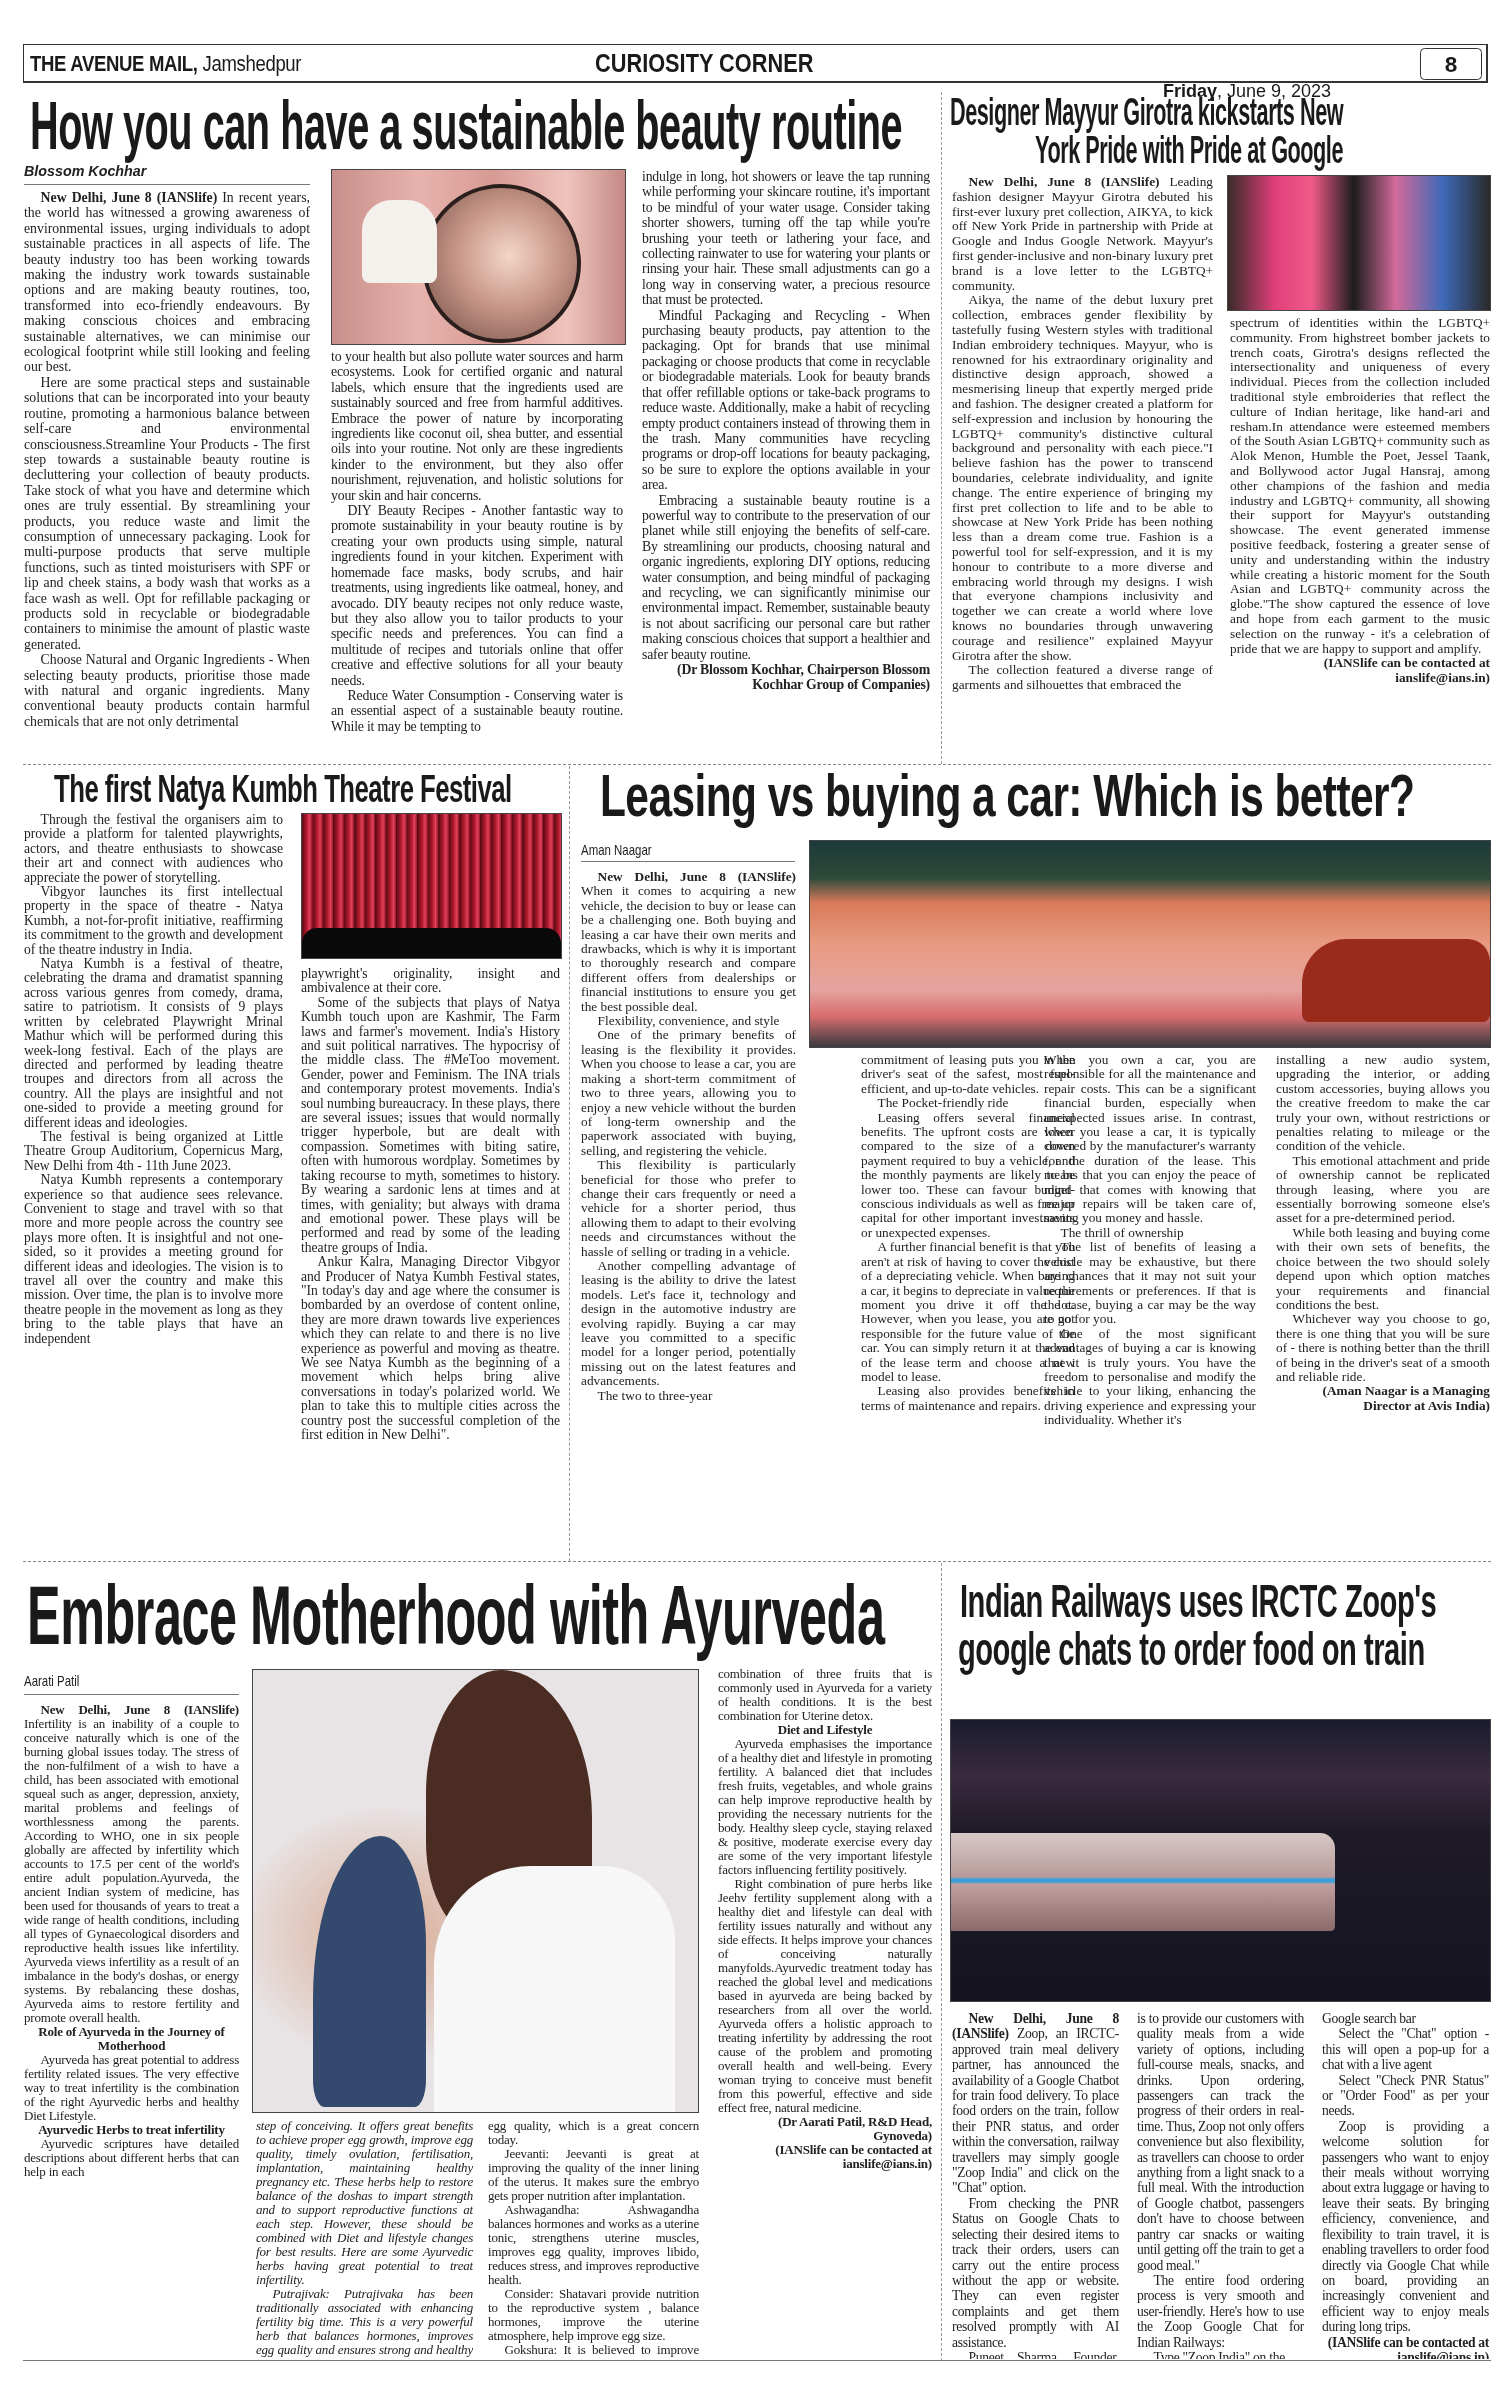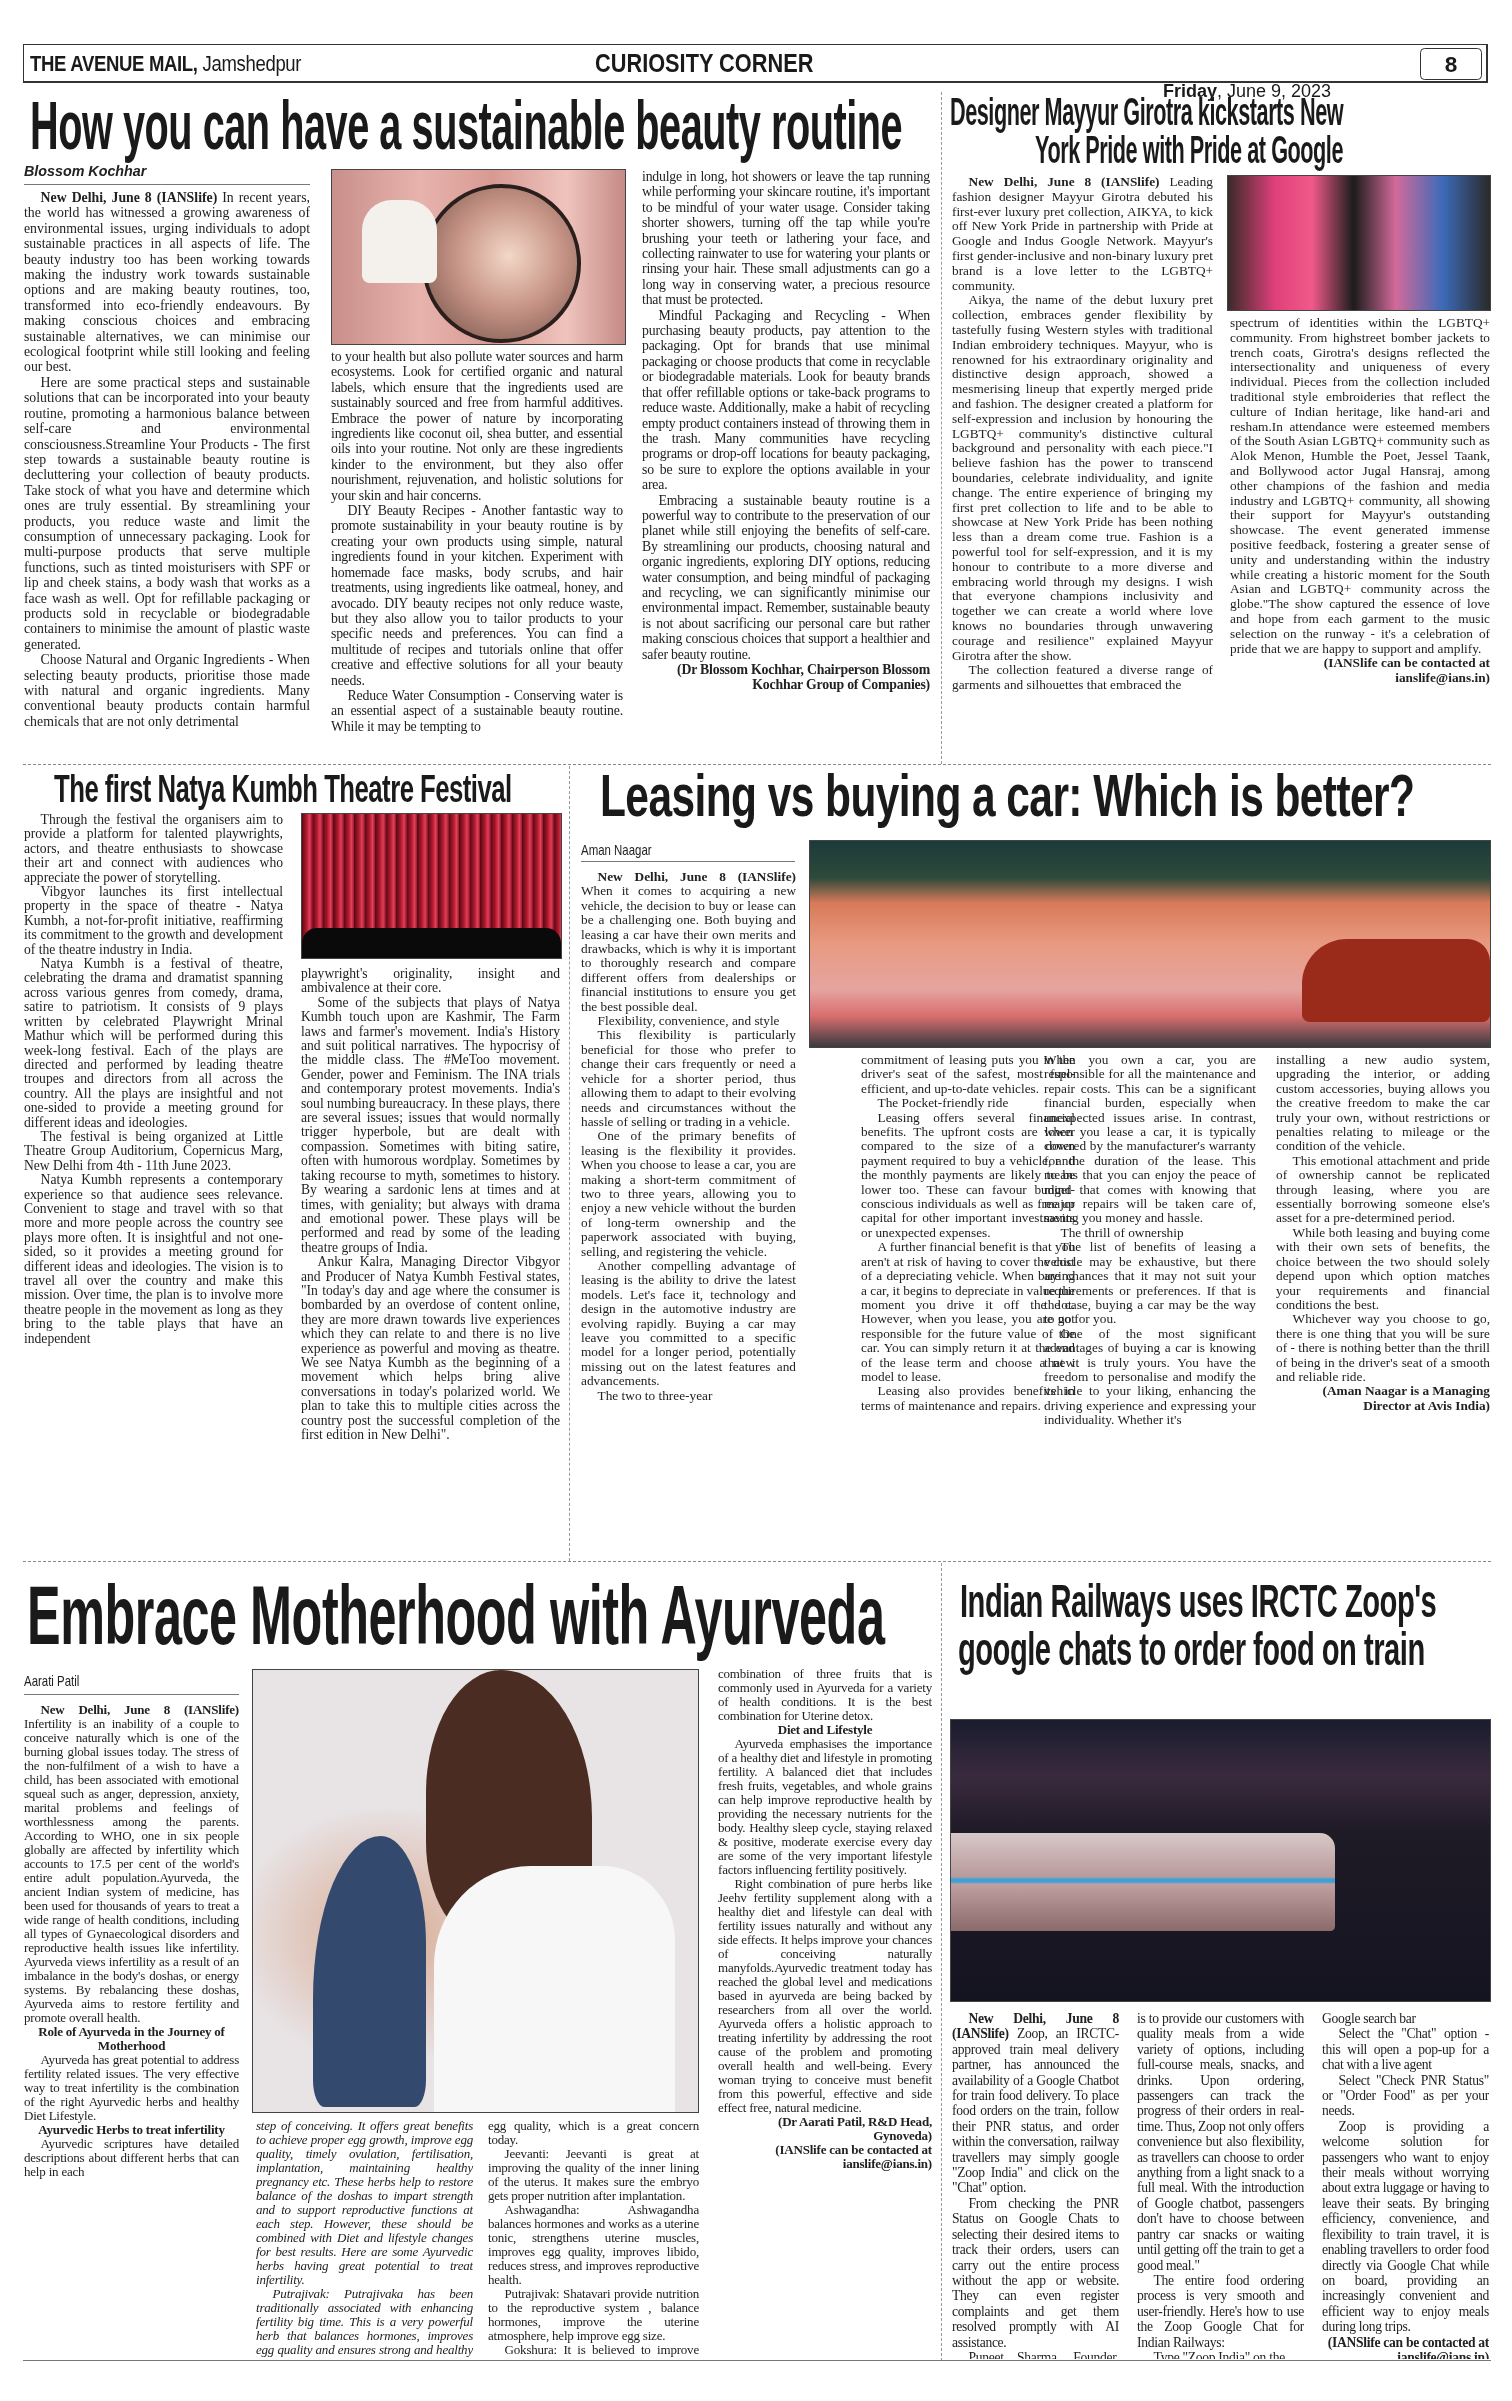--- a/index.html
+++ b/index.html
@@ -98,22 +98,22 @@
   </div>
 
 <div class="abs vdash" style="left:569px; top:766px; height:795px;"></div>
 
 <div class="abs headline" style="left:600px; top:764px; font-size:59px; line-height:65px; transform:scaleX(0.72);">Leasing vs buying a car: Which is better?</div>
 <div class="abs byline-narrow" style="left:581px; top:842px;">Aman Naagar</div>
 <div class="abs rule" style="left:581px; top:861px; width:214px;"></div>
 <div class="abs col" style="left:581px; top:870px; width:215px; height:678px; font-size:13.3px; line-height:14.4px;">
     <p><span class="lead">New Delhi, June 8 (IANSlife)</span><span> When it comes to acquiring a new vehicle, the decision to buy or lease can be a challenging one. Both buying and leasing a car have their own merits and drawbacks, which is why it is important to thoroughly research and compare different offers from dealerships or financial institutions to ensure you get the best possible deal.</span></p>
     <p><span>Flexibility, convenience, and style</span></p>
+    <p><span>One of the primary benefits of leasing is the flexibility it provides. When you choose to lease a car, you are making a short-term commitment of two to three years, allowing you to enjoy a new vehicle without the burden of long-term ownership and the paperwork associated with buying, selling, and registering the vehicle.</span></p>
     <p><span>This flexibility is particularly beneficial for those who prefer to change their cars frequently or need a vehicle for a shorter period, thus allowing them to adapt to their evolving needs and circumstances without the hassle of selling or trading in a vehicle.</span></p>
-    <p><span>One of the primary benefits of leasing is the flexibility it provides. When you choose to lease a car, you are making a short-term commitment of two to three years, allowing you to enjoy a new vehicle without the burden of long-term ownership and the paperwork associated with buying, selling, and registering the vehicle.</span></p>
     <p><span>Another compelling advantage of leasing is the ability to drive the latest models. Let's face it, technology and design in the automotive industry are evolving rapidly. Buying a car may leave you committed to a specific model for a longer period, potentially missing out on the latest features and advancements.</span></p>
     <p><span>The two to three-year</span></p>
   </div>
 <div class="abs photo" style="left:809px; top:840px; width:682px; height:208px; background: linear-gradient(180deg,#1c3a3a 0%,#2e4a3a 18%,#d87a5a 30%,#e89a80 50%,#e5a4a0 72%,#d86e6e 85%,#3a3a40 100%);">
   <div style="position:absolute; right:0; top:98px; width:188px; height:83px; background:#9a2a1a; border-radius:45px 22.6px 7.5px 7.5px;"></div>
 </div>
 <div class="abs col" style="left:813px; top:1053px; width:214px; height:497px; font-size:13.3px; line-height:14.4px;margin-left:48px;">
     <p class="noindent"><span>commitment of leasing puts you in the driver's seat of the safest, most fuel-efficient, and up-to-date vehicles.</span></p>
     <p><span>The Pocket-friendly ride</span></p>
     <p><span>Leasing offers several financial benefits. The upfront costs are lower compared to the size of a down payment required to buy a vehicle, and the monthly payments are likely to be lower too. These can favour budget-conscious individuals as well as free up capital for other important investments or unexpected expenses.</span></p>
@@ -152,21 +152,21 @@
   <div style="position:absolute; left:60px; top:166px; width:113px; height:271px; background:#33496e; border-radius:60% 40% 10% 10%;"></div>
 </div>
 <div class="abs col" style="left:256px; top:2119px; width:217px; height:239px; font-size:13px; line-height:14px; letter-spacing:-0.2px;font-style:italic;">
     <p class="noindent"><span>step of conceiving. It offers great benefits to achieve proper egg growth, improve egg quality, timely ovulation, fertilisation, implantation, maintaining healthy pregnancy etc. These herbs help to restore balance of the doshas to impart strength and to support reproductive functions at each step. However, these should be combined with Diet and lifestyle changes for best results. Here are some Ayurvedic herbs having great potential to treat infertility.</span></p>
     <p><span>Putrajivak: Putrajivaka has been traditionally associated with enhancing fertility big time. This is a very powerful herb that balances hormones, improves egg quality and ensures strong and healthy implantation</span></p>
   </div>
 <div class="abs col" style="left:488px; top:2119px; width:211px; height:239px; font-size:13px; line-height:14px; letter-spacing:-0.2px;">
     <p class="noindent"><span>egg quality, which is a great concern today.</span></p>
     <p><span>Jeevanti: Jeevanti is great at improving the quality of the inner lining of the uterus. It makes sure the embryo gets proper nutrition after implantation.</span></p>
     <p><span>Ashwagandha: Ashwagandha balances hormones and works as a uterine tonic, strengthens uterine muscles, improves egg quality, improves libido, reduces stress, and improves reproductive health.</span></p>
-    <p><span>Putrajivak: Shatavari provide nutrition to the reproductive system , balance hormones, improve the uterine atmosphere, help improve egg size.</span></p>
+    <p><span>Consider: Shatavari provide nutrition to the reproductive system , balance hormones, improve the uterine atmosphere, help improve egg size.</span></p>
     <p><span>Gokshura: It is believed to improve sperm count and quality, and to increase testosterone levels in men. In females, it maintains healthy vaginal PH, and relieves inflammation to facilitate natural conception.</span></p>
   </div>
 <div class="abs col" style="left:718px; top:1667px; width:214px; height:691px; font-size:13px; line-height:14px; letter-spacing:-0.2px;">
     <p class="noindent"><span>combination of three fruits that is commonly used in Ayurveda for a variety of health conditions. It is the best combination for Uterine detox.</span></p>
     <p class="sub"><span>Diet and Lifestyle</span></p>
     <p><span>Ayurveda emphasises the importance of a healthy diet and lifestyle in promoting fertility. A balanced diet that includes fresh fruits, vegetables, and whole grains can help improve reproductive health by providing the necessary nutrients for the body. Healthy sleep cycle, staying relaxed &amp; positive, moderate exercise every day are some of the very important lifestyle factors influencing fertility positively.</span></p>
     <p><span>Right combination of pure herbs like Jeehv fertility supplement along with a healthy diet and lifestyle can deal with fertility issues naturally and without any side effects. It helps improve your chances of conceiving naturally manyfolds.Ayurvedic treatment today has reached the global level and medications based in ayurveda are being backed by researchers from all over the world. Ayurveda offers a holistic approach to treating infertility by addressing the root cause of the problem and promoting overall health and well-being. Every woman trying to conceive must benefit from this powerful, effective and side effect free, natural medicine.</span></p>
     <p class="sign"><span>(Dr Aarati Patil, R&amp;D Head, Gynoveda)</span></p>
     <p class="sign"><span>(IANSlife can be contacted at ianslife@ians.in)</span></p>
   </div>

